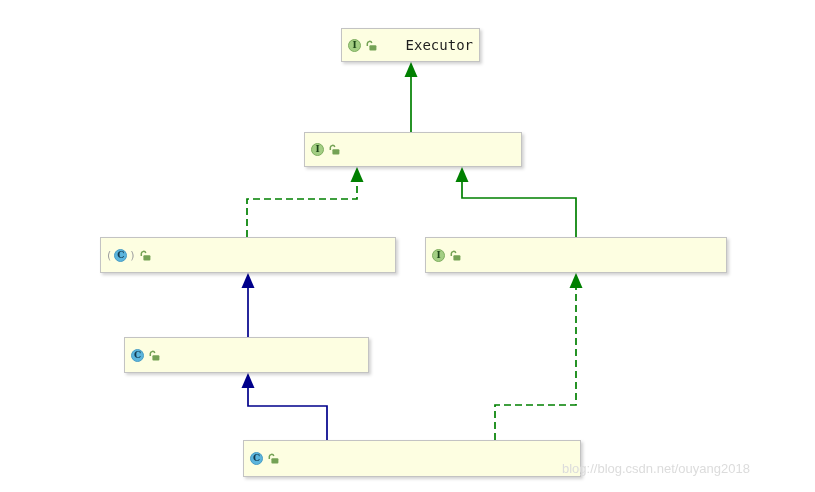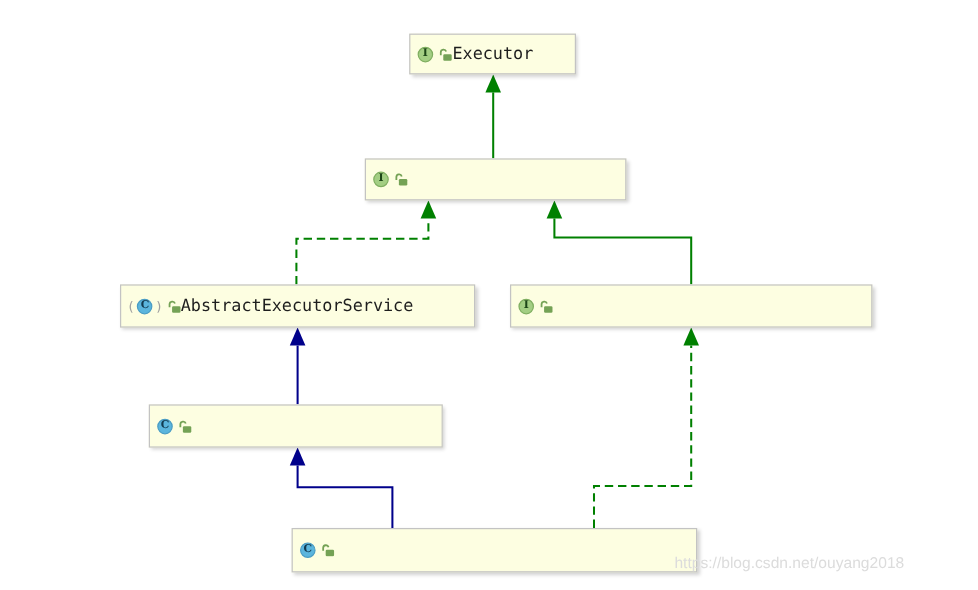--- a/index.html
+++ b/index.html
@@ -29,21 +29,21 @@
     width: 13px; height: 13px; border-radius: 50%;
     font-family: "DejaVu Serif", serif; font-weight: bold; font-size: 9px; line-height: 1;
     box-sizing: border-box;
   }
   .iface { background: #a3ce83; border: 1px solid #7fae60; color: #1c4517; }
   .cls   { background: #5bb5dd; border: 1px solid #4a9cc4; color: #123a50; }
   .paren { color: #a0a0a0; font-family: "DejaVu Sans", sans-serif; font-size: 11px; line-height: 1; }
   .lock-icon { display: inline-flex; margin-left: 2px; }
   .label {
     flex: 1 1 auto;
-    text-align: left;
+    text-align: right;
     font-size: 14px;
     color: #1e1e1e;
     white-space: nowrap;
     letter-spacing: 0;
   }
   .watermark {
     position: absolute;
     left: 562px;
     top: 461px;
     font-family: "Liberation Sans", sans-serif;
@@ -99,21 +99,20 @@
           <span class="paren">(</span>
           <span class="type-icon cls">C</span>
           <span class="paren">)</span>
           <span class="lock-icon">
             <svg width="11" height="11" viewBox="0 0 11 11">
               <path d="M1.3 6 V3.6 A2.3 2.3 0 0 1 5.8 3.0" fill="none" stroke="#74a255" stroke-width="1.5"></path>
               <rect x="3.4" y="5.2" width="7" height="5.4" rx="1" fill="#74a255"></rect>
             </svg>
           </span>
         </span>
-        <span class="label">AbstractExecutorService</span>
       </div>
       <div class="node" style="left: 425px; top: 237px; width: 302px; height: 36px;">
         <span class="icons">
           <span class="type-icon iface">I</span>
           <span class="lock-icon">
             <svg width="11" height="11" viewBox="0 0 11 11">
               <path d="M1.3 6 V3.6 A2.3 2.3 0 0 1 5.8 3.0" fill="none" stroke="#74a255" stroke-width="1.5"></path>
               <rect x="3.4" y="5.2" width="7" height="5.4" rx="1" fill="#74a255"></rect>
             </svg>
           </span>
@@ -135,14 +134,14 @@
           <span class="type-icon cls">C</span>
           <span class="lock-icon">
             <svg width="11" height="11" viewBox="0 0 11 11">
               <path d="M1.3 6 V3.6 A2.3 2.3 0 0 1 5.8 3.0" fill="none" stroke="#74a255" stroke-width="1.5"></path>
               <rect x="3.4" y="5.2" width="7" height="5.4" rx="1" fill="#74a255"></rect>
             </svg>
           </span>
         </span>
       </div>
     </div>
-  <div class="watermark">https://blog.csdn.net/ouyang2018</div>
+  <div class="watermark">blog://blog.csdn.net/ouyang2018</div>
 </div>
 
 </body></html>

